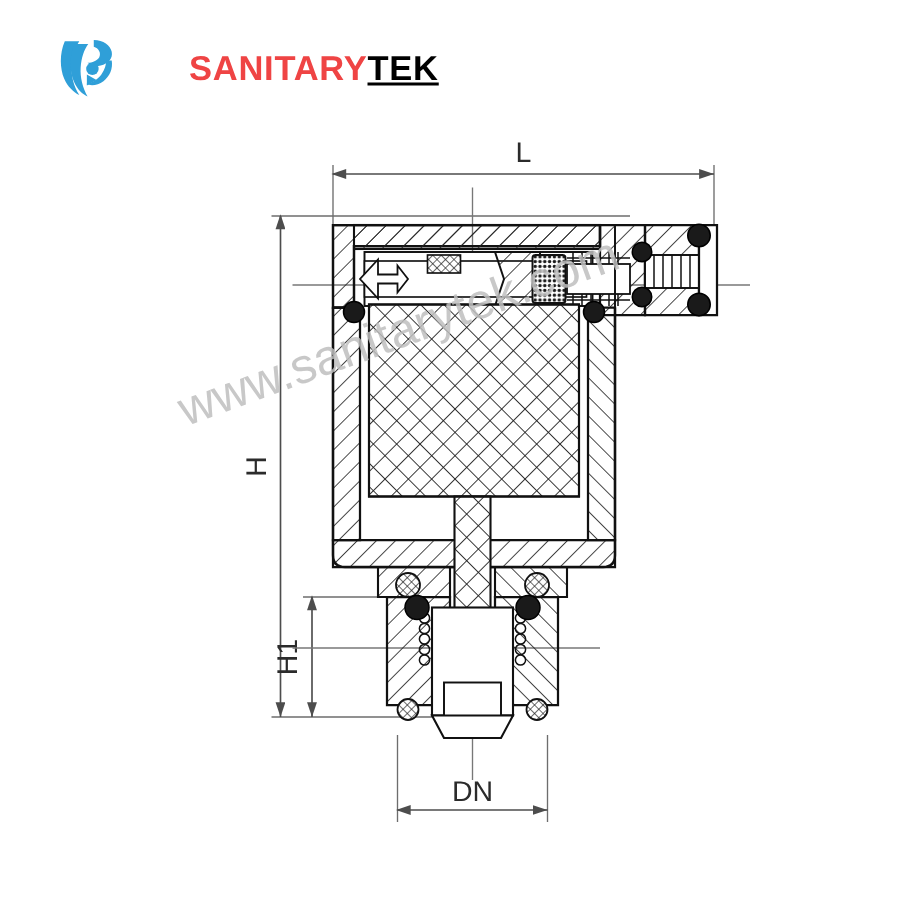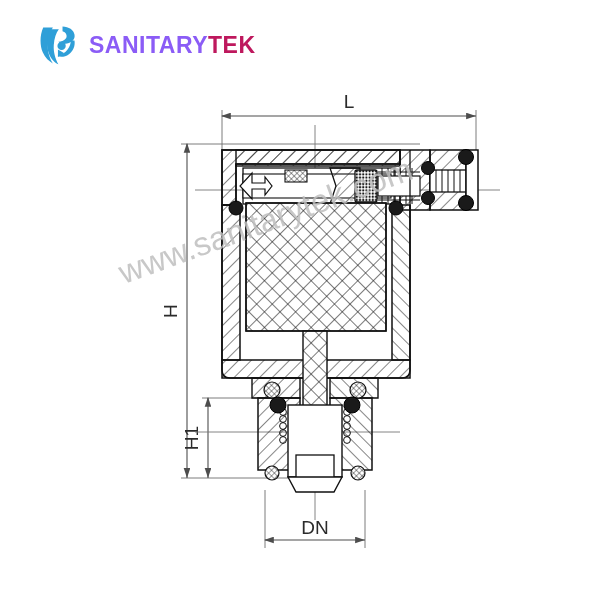--- a/index.html
+++ b/index.html
@@ -16,22 +16,22 @@
   .brand{
     position:absolute;left:34px;top:22px;
     display:flex;align-items:center;gap:9px;
   }
   .brand-mark{width:46px;height:46px;display:block;}
   .brand-text{
     font-size:23px;font-weight:bold;letter-spacing:.5px;
     font-family:"Liberation Sans", sans-serif;
     line-height:1;white-space:nowrap;
   }
-  .brand-text .p1{color:#8b5cf6;}
-  .brand-text .p2{color:#be185d;}
+  .brand-text .p1{color:#ef4444;margin-left:37px;}
+  .brand-text .p2{color:#000000;text-decoration:underline;}
 
   
   #drawing{position:absolute;left:0;top:0;width:600px;height:600px;}
 
   
   .watermark{
     position:absolute;
     left:120px;top:255px;
     font-size:33px;
     color:#bfbfbf;

